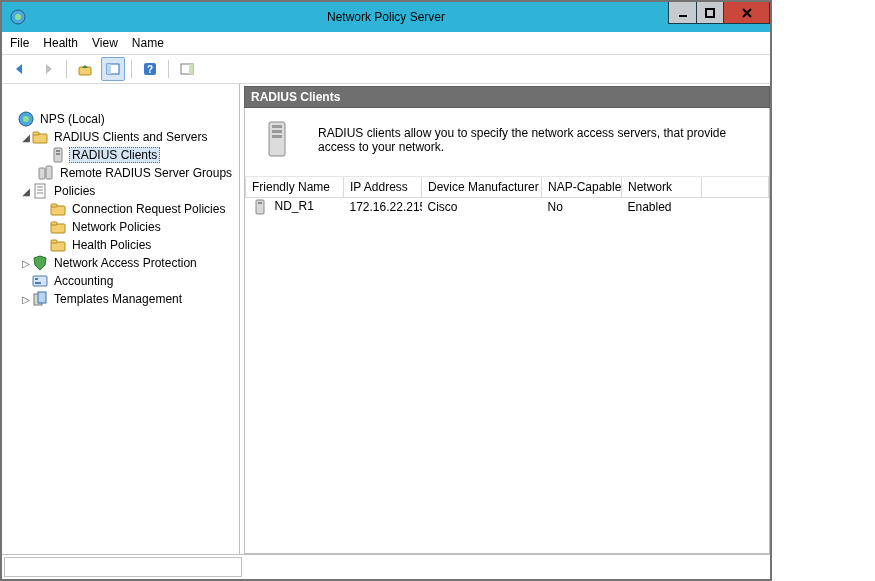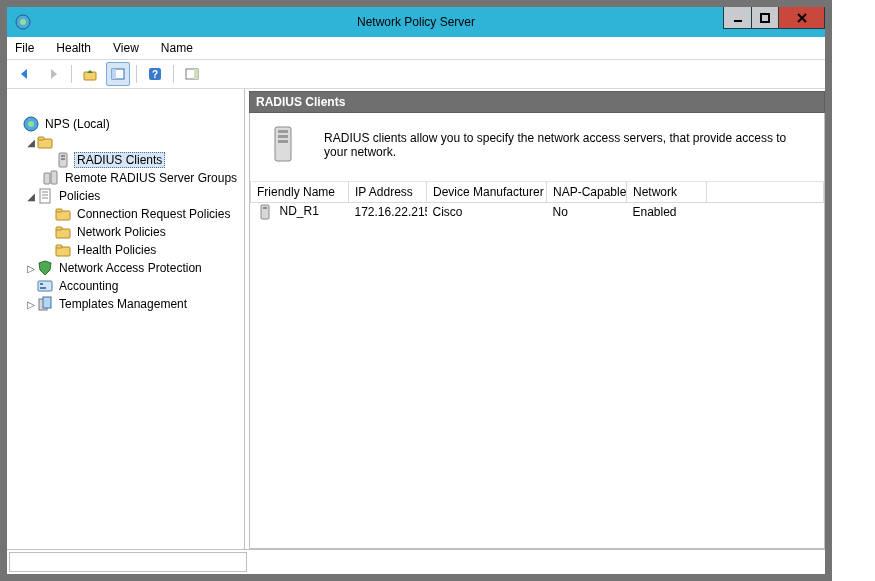--- a/index.html
+++ b/index.html
@@ -4,24 +4,24 @@
 <style>
   html, body {
     margin: 0;
     padding: 0;
     font-family: "Segoe UI", Tahoma, sans-serif;
     font-size: 12px;
     background: #fff;
     color: #000;
   }
   .window {
-    width: 832px;
+    width: 772px;
     height: 581px;
     background: #fca5a5;
-    border: 7px solid #737373;
+    border: 2px solid #737373;
     box-sizing: border-box;
     display: flex;
     flex-direction: column;
   }
   
   .titlebar {
     height: 30px;
     background: #2fb4d8;
     display: flex;
     align-items: center;
@@ -67,21 +67,21 @@
   .win-btn svg { display:block; }
 
   
   .menubar {
     height: 22px;
     background: #fff;
     border-bottom: 1px solid #d9d9d9;
     display: flex;
     align-items: center;
     padding-left: 8px;
-    gap: 22px;
+    gap: 14px;
   }
   .menu-item { cursor: default; }
 
   
   .toolbar {
     height: 28px;
     background: #fff;
     border-bottom: 1px solid #d9d9d9;
     display: flex;
     align-items: center;
@@ -340,20 +340,21 @@
             <ul>
               <li>
                 <div class="row indent-2">
                   <span class="tw">◢</span>
                   <span class="ic">
                       <svg width="16" height="14">
                         <rect x="1" y="4" width="14" height="9" rx="1" fill="#f4cf6f" stroke="#b38a1f"></rect>
                         <rect x="1" y="2" width="6" height="3" rx="1" fill="#f4cf6f" stroke="#b38a1f"></rect>
                       </svg>
                     </span>
+                  <span class="lbl">RADIUS Clients and Servers</span>
                 </div>
                 <ul>
                   <li>
                     <div class="row indent-3">
                       <span class="spacer"></span>
                       <span class="ic">
                           <svg width="14" height="16">
                             <rect x="3" y="1" width="8" height="14" rx="1" fill="#d7d7d7" stroke="#8a8a8a"></rect>
                             <rect x="5" y="3" width="4" height="2" fill="#8a8a8a"></rect>
                             <rect x="5" y="6" width="4" height="2" fill="#8a8a8a"></rect>

